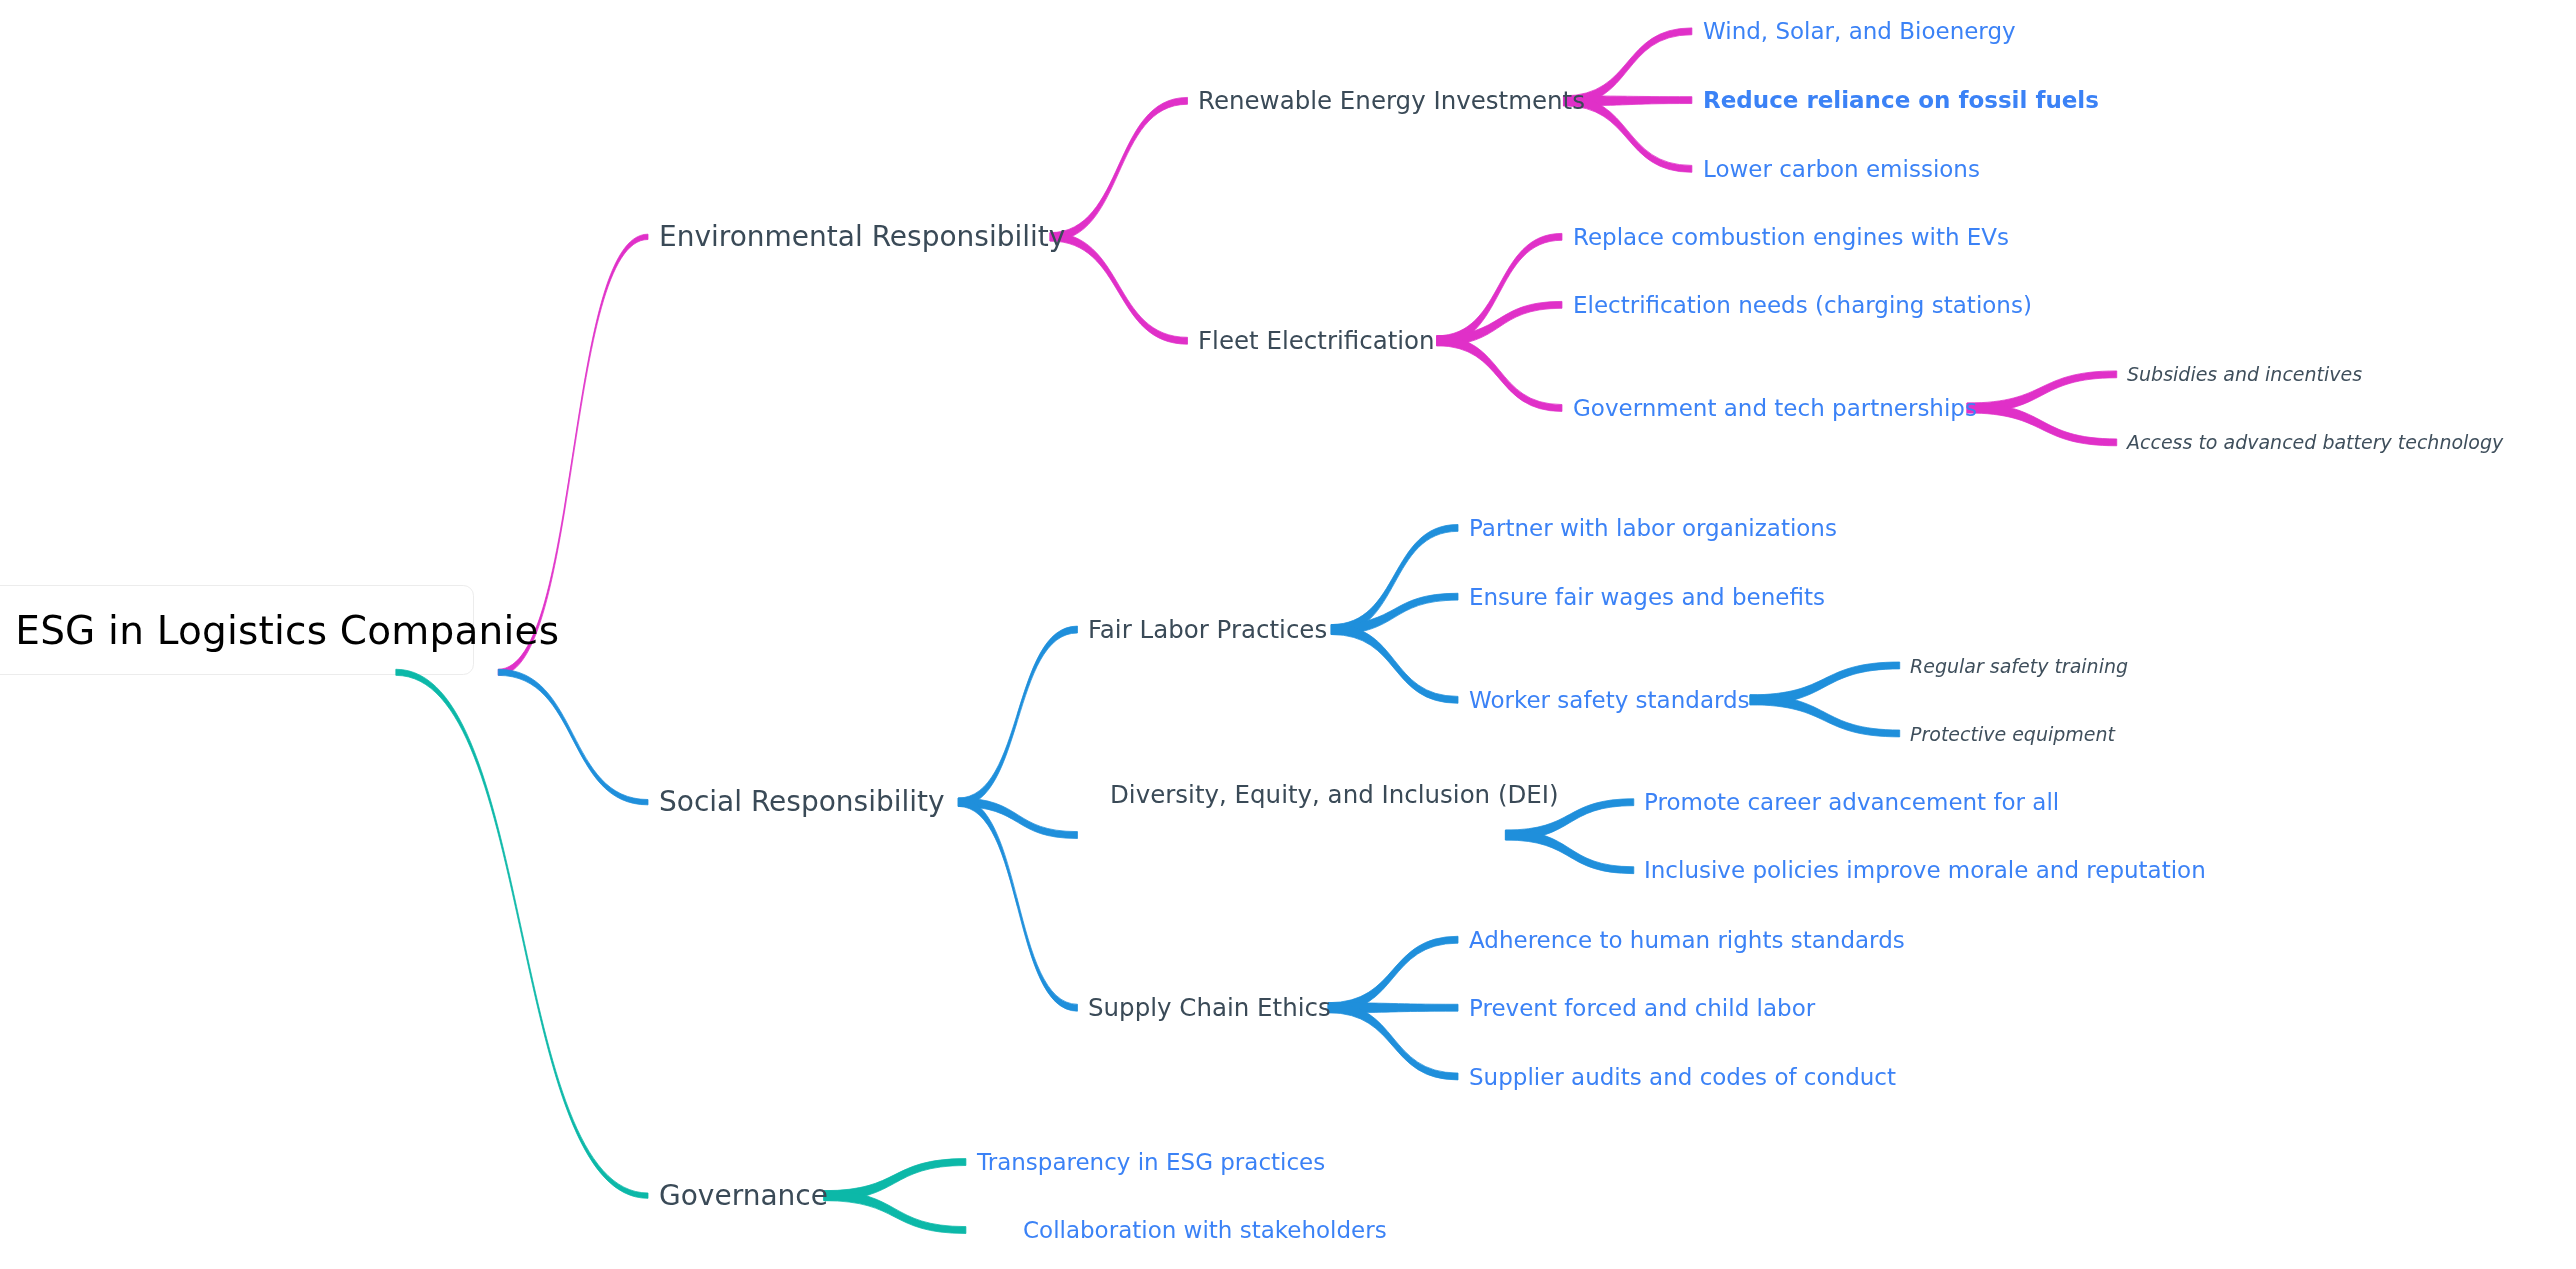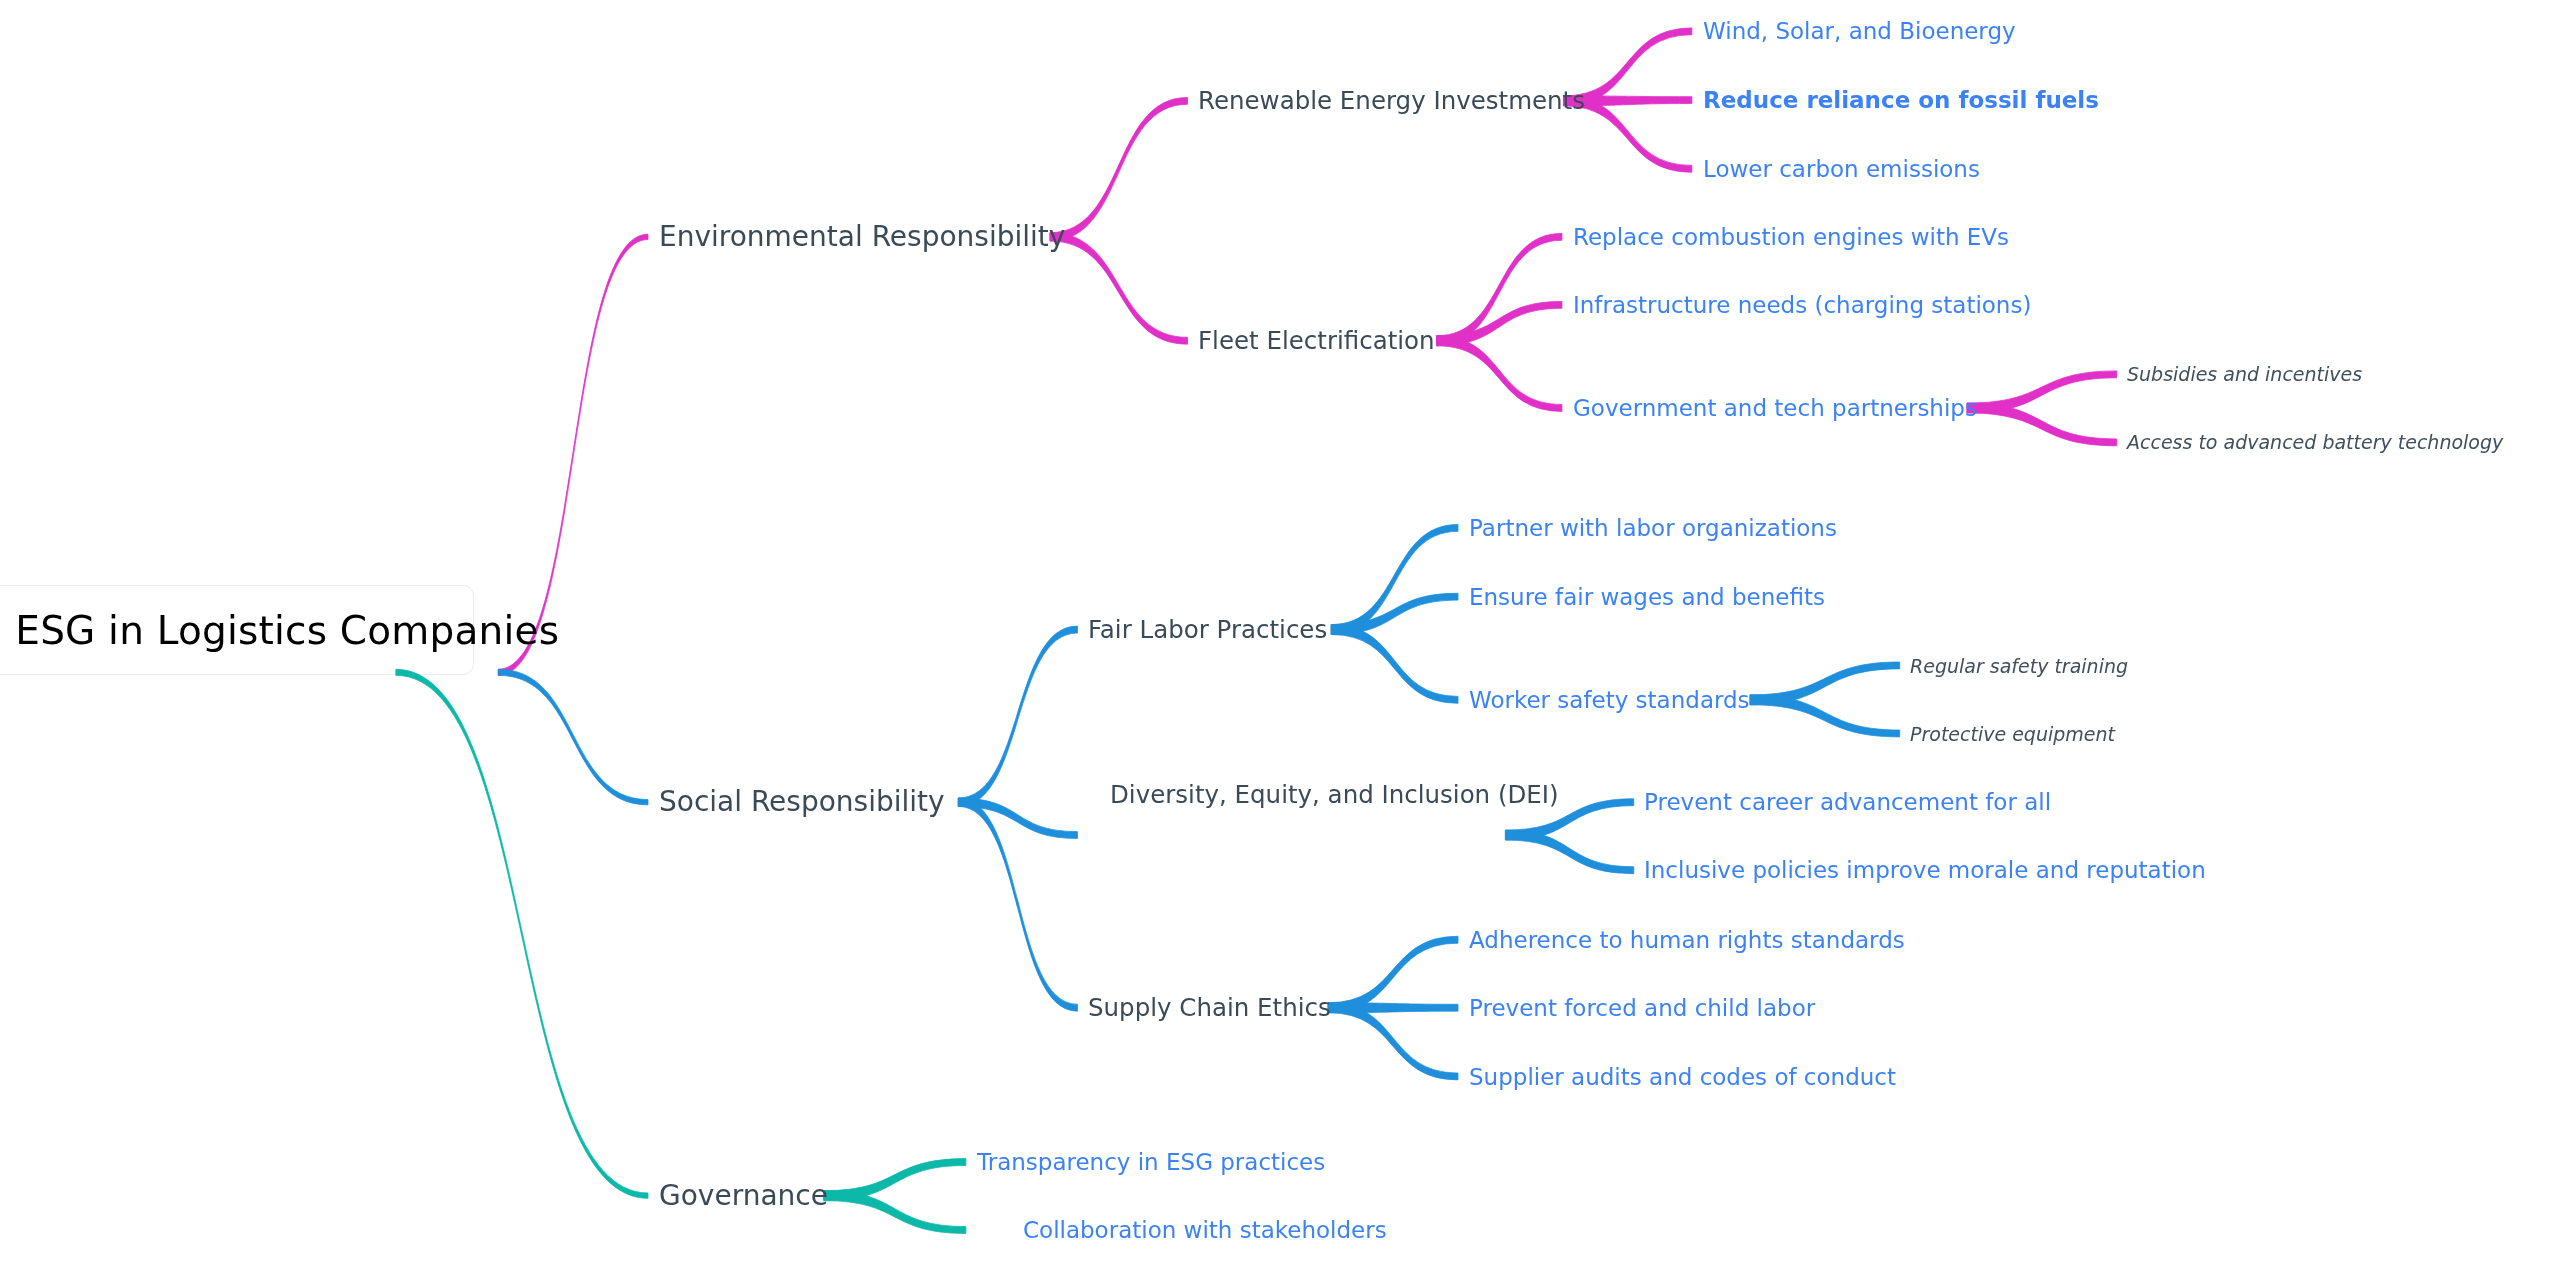--- a/index.html
+++ b/index.html
@@ -104,33 +104,33 @@
 
   <div id="labels-layer">
       <div class="node-label lvl-root" style="left: 15.3px; top: 630px;">ESG in Logistics Companies</div>
       <div class="node-label lvl-1" style="left: 659px; top: 237px;">Environmental Responsibility</div>
       <div class="node-label lvl-2" style="left: 1198px; top: 101px;">Renewable Energy Investments</div>
       <div class="node-label lvl-3" style="left: 1703px; top: 31px;">Wind, Solar, and Bioenergy</div>
       <div class="node-label lvl-3" style="left: 1703px; top: 100px; font-weight: bold;">Reduce reliance on fossil fuels</div>
       <div class="node-label lvl-3" style="left: 1703px; top: 169px;">Lower carbon emissions</div>
       <div class="node-label lvl-2" style="left: 1198px; top: 341px;">Fleet Electrification</div>
       <div class="node-label lvl-3" style="left: 1573px; top: 237px;">Replace combustion engines with EVs</div>
-      <div class="node-label lvl-3" style="left: 1573px; top: 305px;">Infrastructure needs (charging stations)</div>
+      <div class="node-label lvl-3" style="left: 1573px; top: 305px;">Electrification needs (charging stations)</div>
       <div class="node-label lvl-3" style="left: 1573px; top: 408px;">Government and tech partnerships</div>
       <div class="node-label lvl-4" style="left: 2127px; top: 374px;">Subsidies and incentives</div>
       <div class="node-label lvl-4" style="left: 2127px; top: 442px;">Access to advanced battery technology</div>
       <div class="node-label lvl-1" style="left: 659px; top: 802px;">Social Responsibility</div>
       <div class="node-label lvl-2" style="left: 1088px; top: 630px;">Fair Labor Practices</div>
       <div class="node-label lvl-3" style="left: 1469px; top: 528px;">Partner with labor organizations</div>
       <div class="node-label lvl-3" style="left: 1469px; top: 597px;">Ensure fair wages and benefits</div>
       <div class="node-label lvl-3" style="left: 1469px; top: 700px;">Worker safety standards</div>
       <div class="node-label lvl-4" style="left: 1910px; top: 666px;">Regular safety training</div>
       <div class="node-label lvl-4" style="left: 1910px; top: 734px;">Protective equipment</div>
       <div class="node-label lvl-2" style="left: 1088px; top: 795px; margin-left: 22px;">Diversity, Equity, and Inclusion (DEI)</div>
-      <div class="node-label lvl-3" style="left: 1644px; top: 802px;">Prevent career advancement for all</div>
+      <div class="node-label lvl-3" style="left: 1644px; top: 802px;">Promote career advancement for all</div>
       <div class="node-label lvl-3" style="left: 1644px; top: 870px;">Inclusive policies improve morale and reputation</div>
       <div class="node-label lvl-2" style="left: 1088px; top: 1008px;">Supply Chain Ethics</div>
       <div class="node-label lvl-3" style="left: 1469px; top: 940px;">Adherence to human rights standards</div>
       <div class="node-label lvl-3" style="left: 1469px; top: 1008px;">Prevent forced and child labor</div>
       <div class="node-label lvl-3" style="left: 1469px; top: 1077px;">Supplier audits and codes of conduct</div>
       <div class="node-label lvl-1" style="left: 659px; top: 1196px;">Governance</div>
       <div class="node-label lvl-3" style="left: 977px; top: 1162px;">Transparency in ESG practices</div>
       <div class="node-label lvl-3" style="left: 977px; top: 1230px; margin-left: 46px;">Collaboration with stakeholders</div>
     </div>
 

